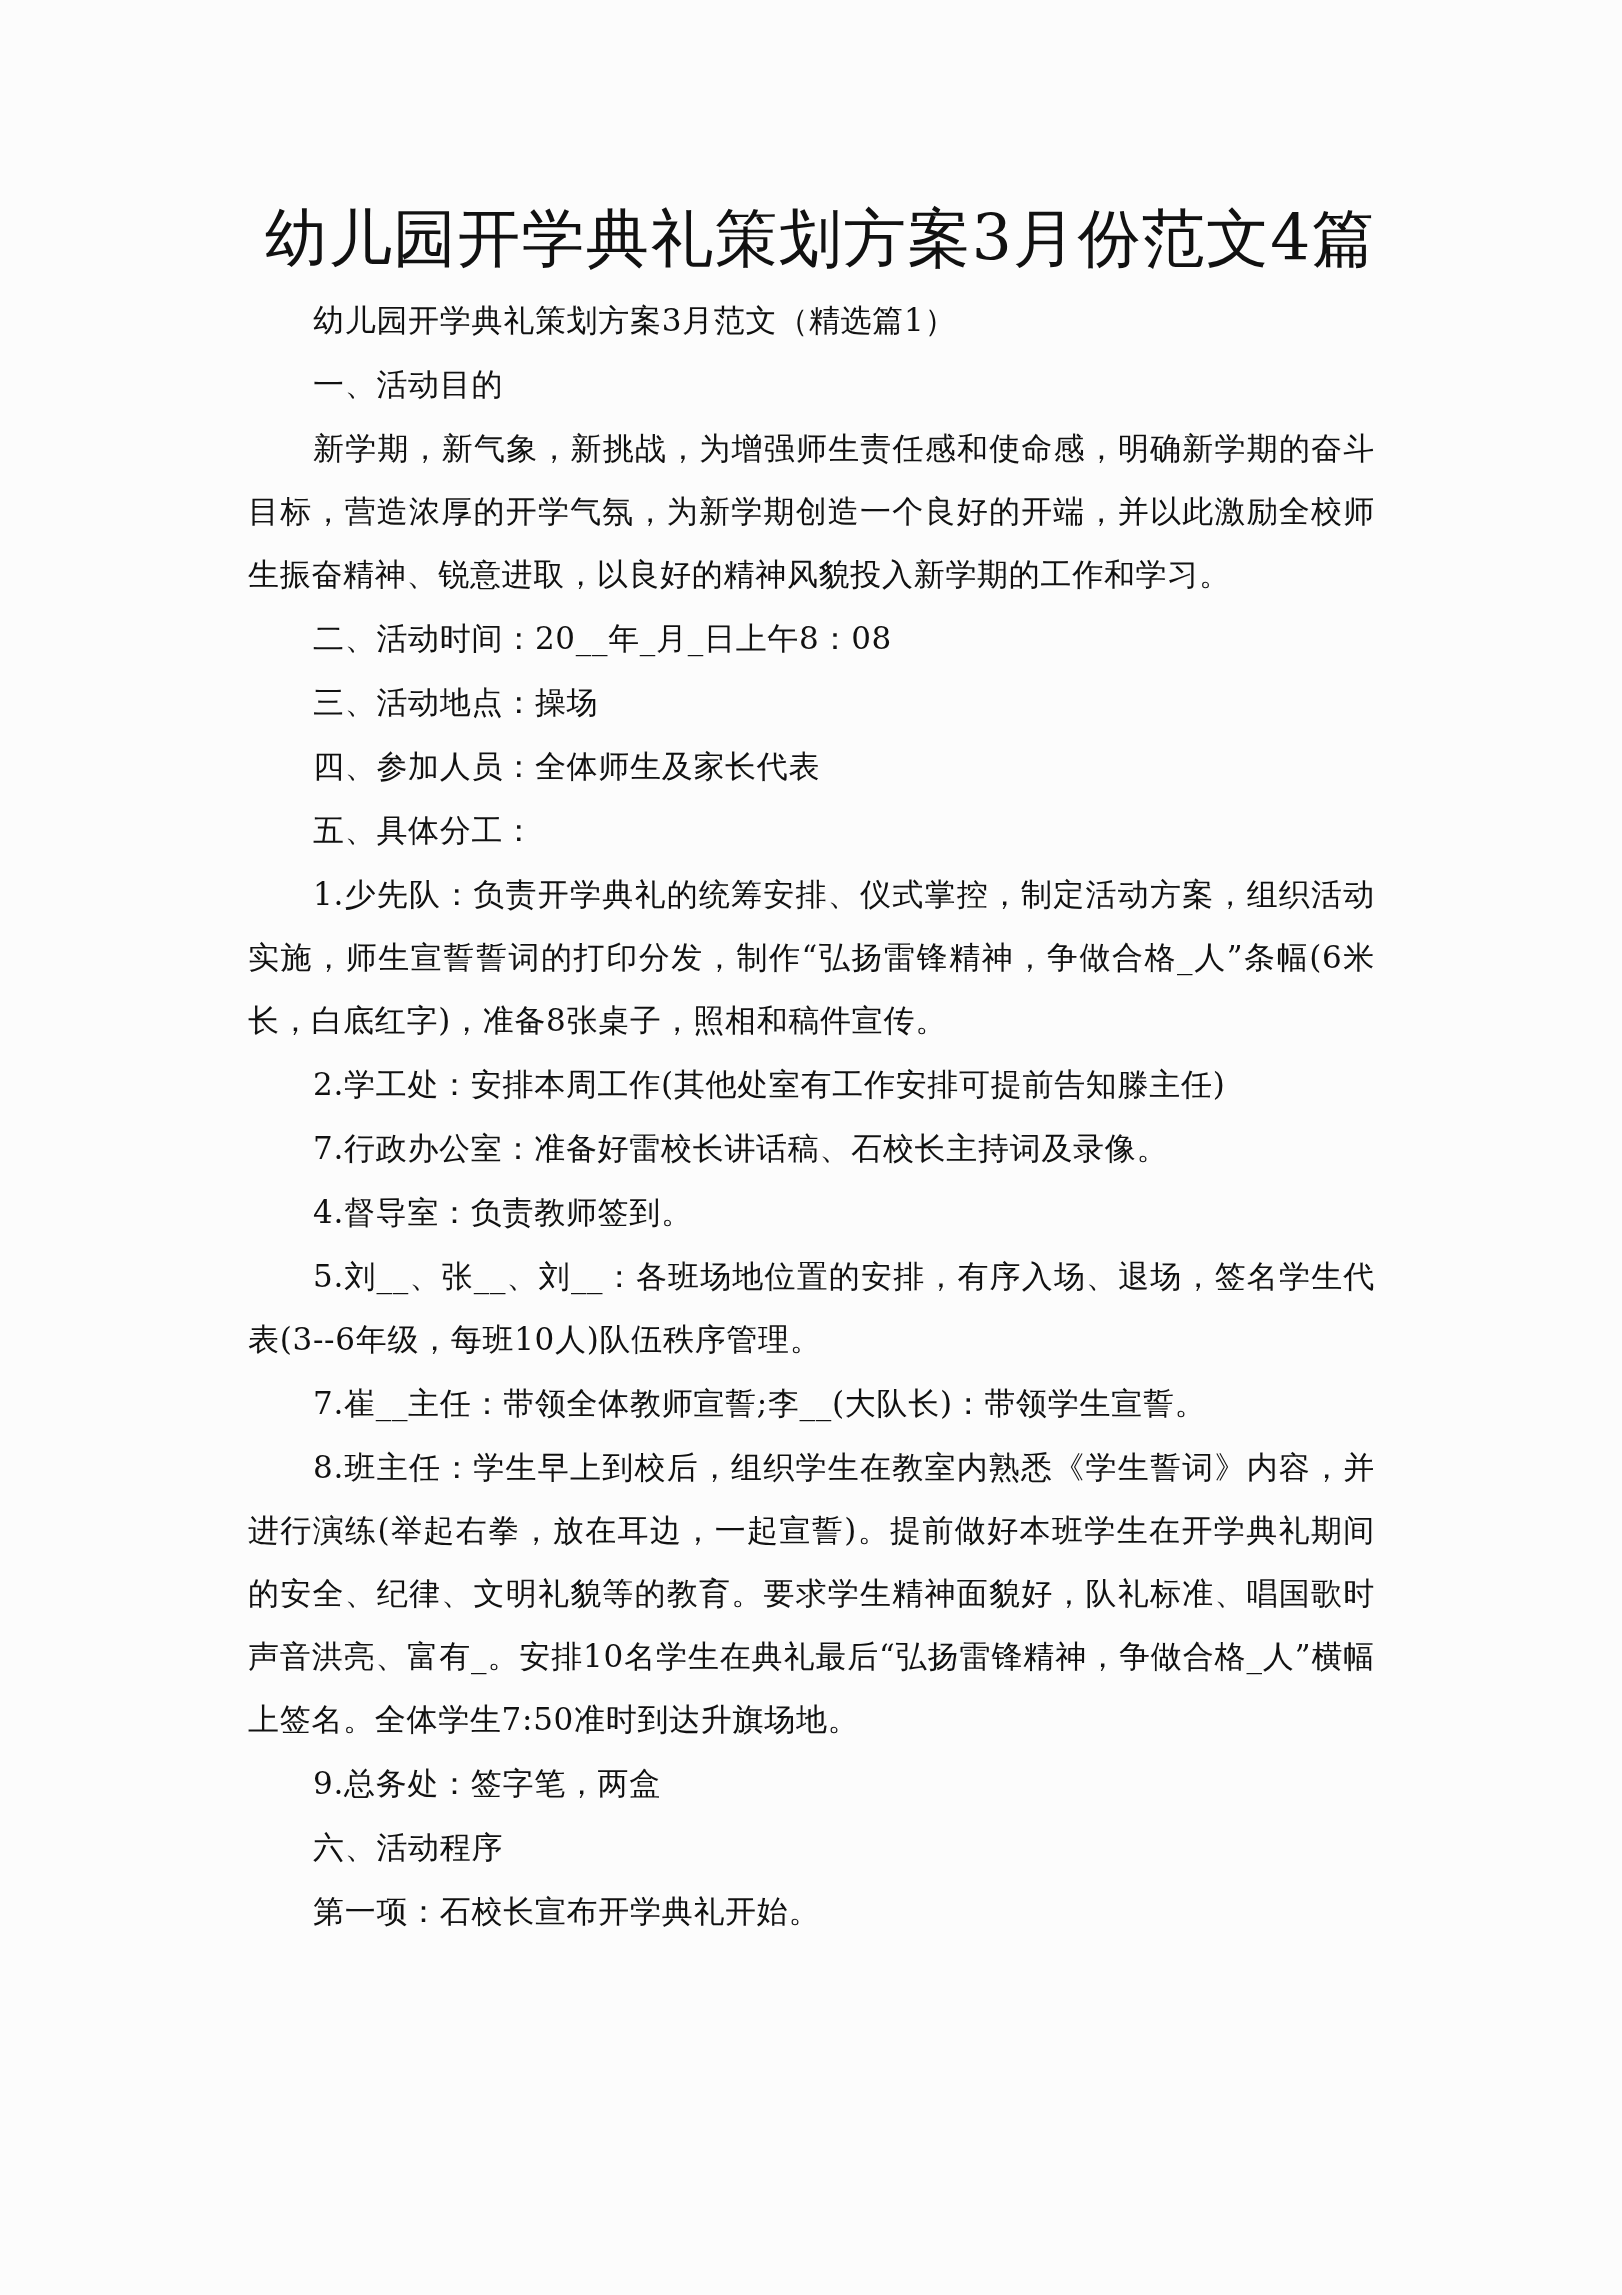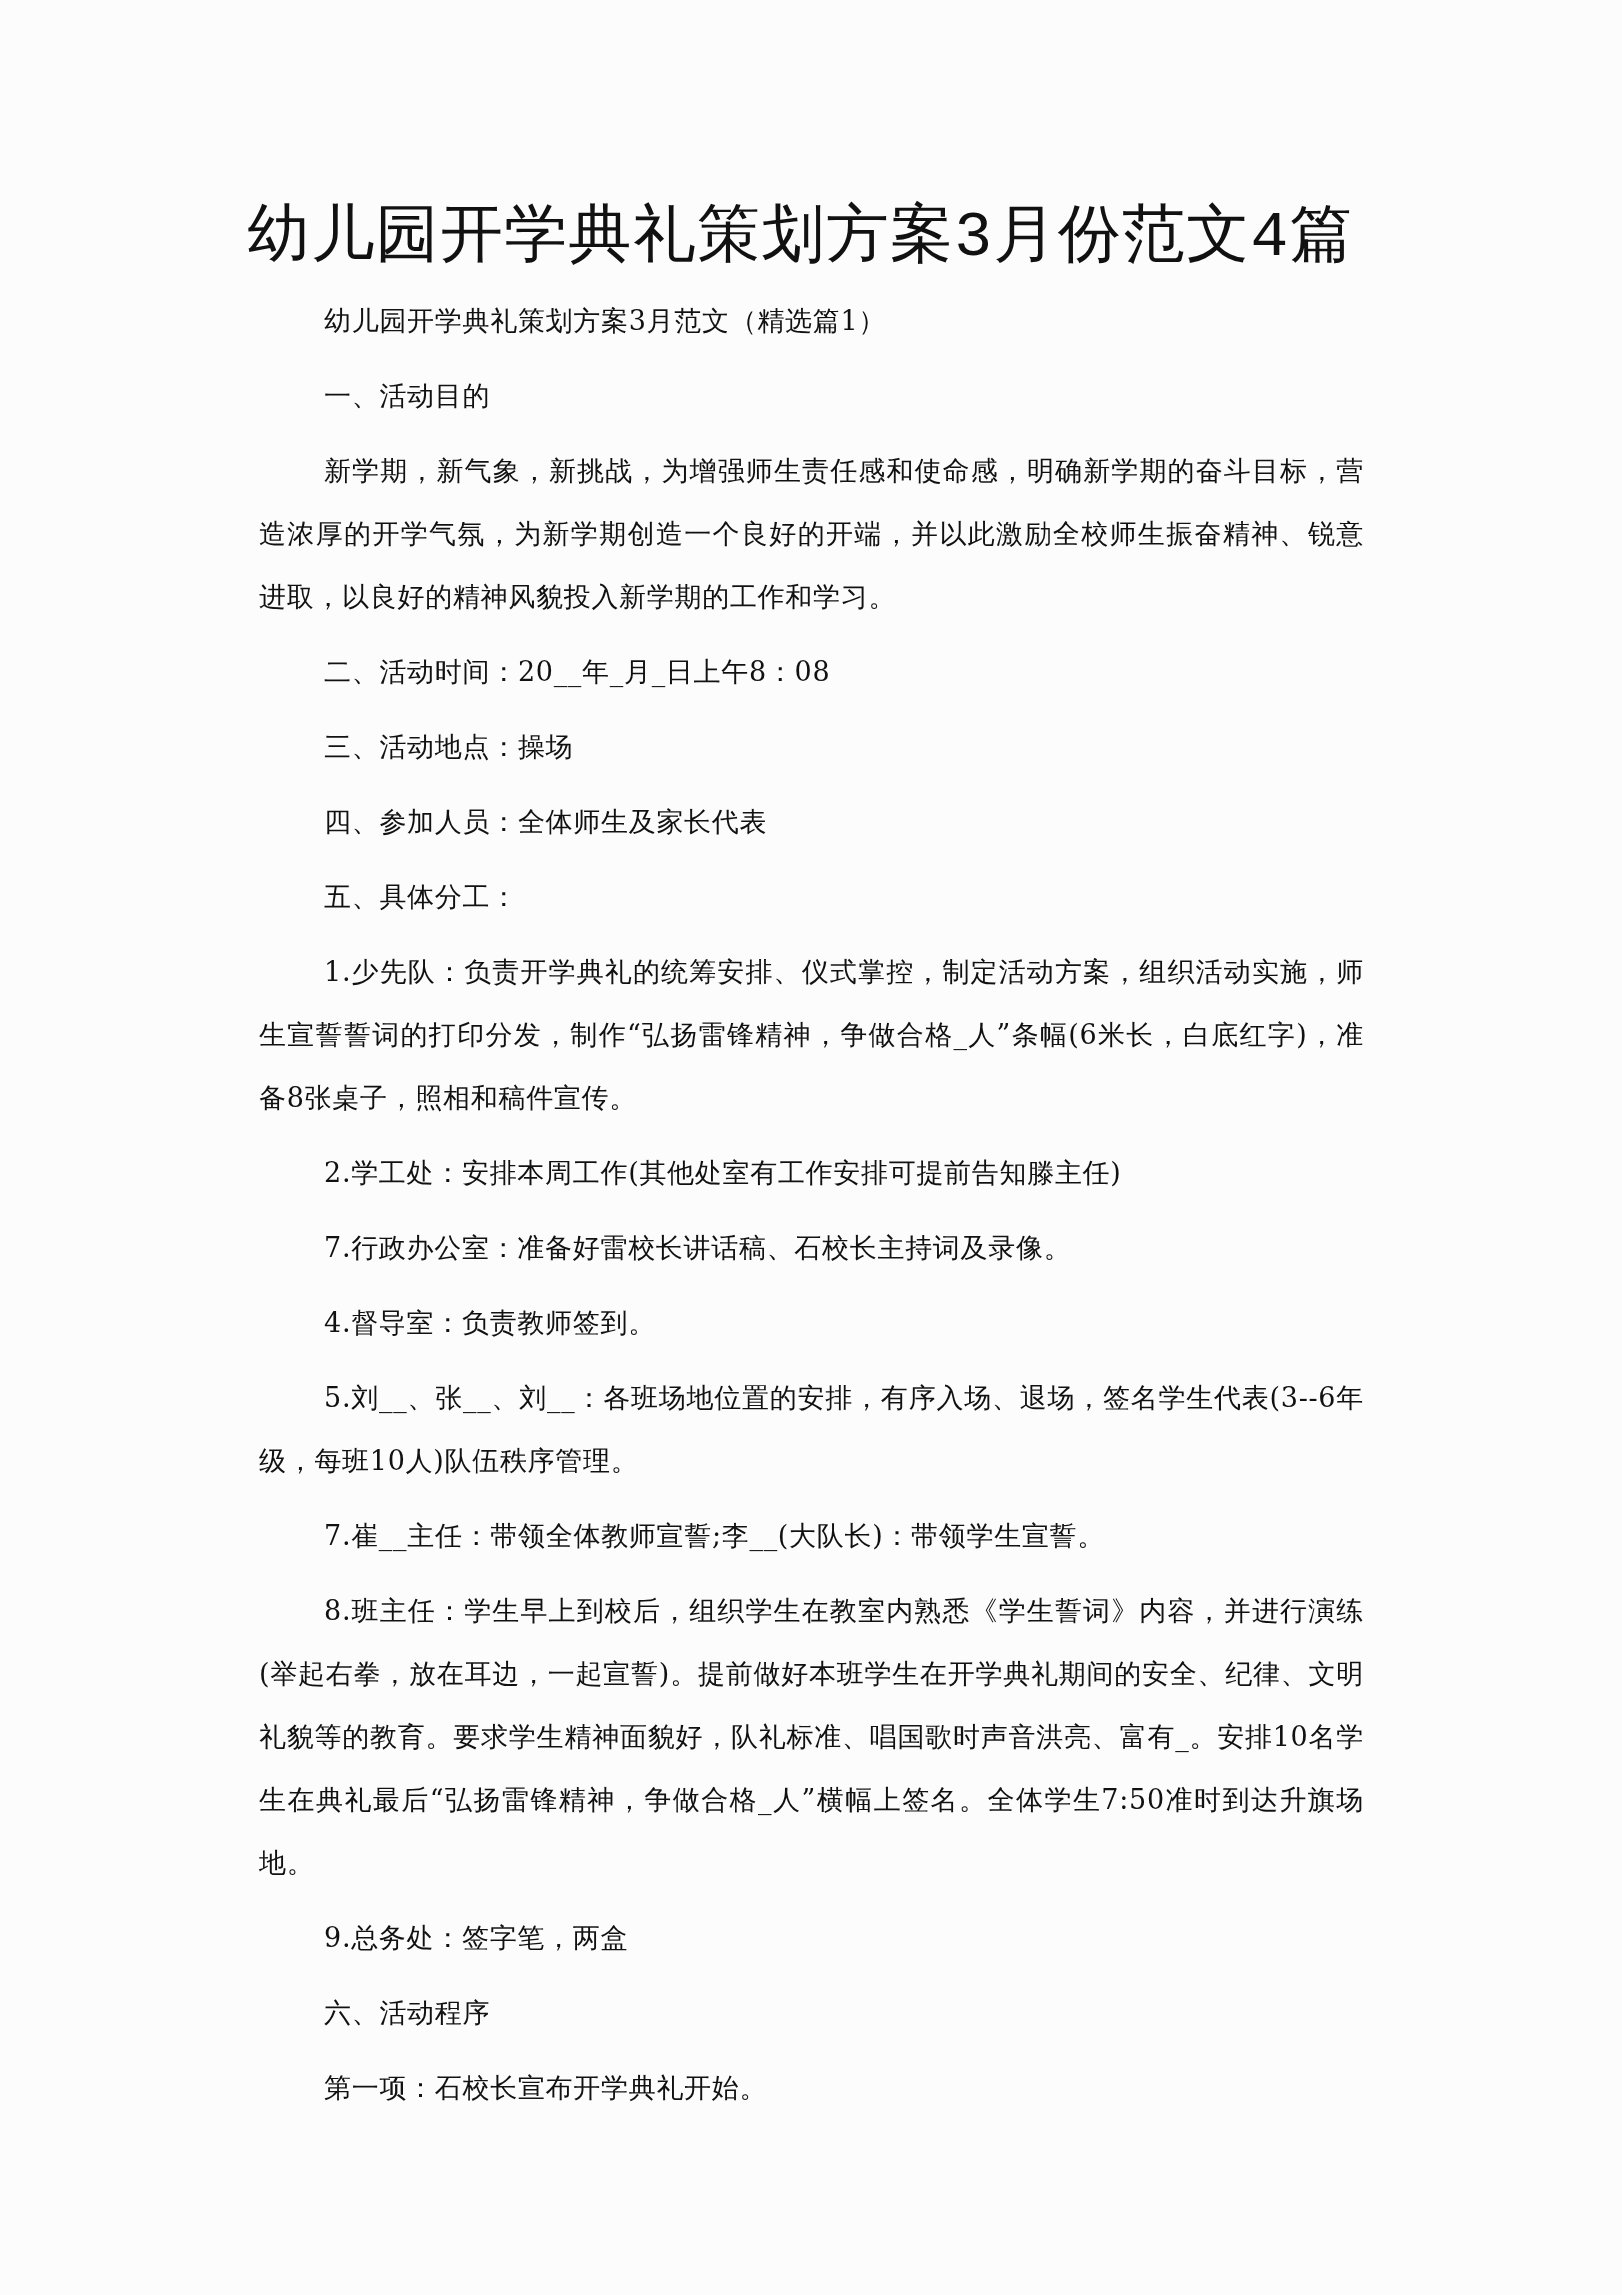--- a/index.html
+++ b/index.html
@@ -15,35 +15,34 @@
       color: #111111;
       font-family: "DejaVu Serif", "Liberation Serif", serif;
     }
     .page {
       position: absolute;
       left: 247px;
       top: 190px;
       width: 1129px;
     }
     .doc-title {
-      text-align: left;
+      text-align: right;
       font-size: 63px;
       line-height: 98px;
       margin: 0 0 0 0;
       font-weight: normal;
       letter-spacing: 1.3px;
       white-space: nowrap;
       position: relative;
       left: 0;
-      font-family: Liberation Mono, monospace;
     }
     .para {
-      font-size: 27px;
+      font-size: 31px;
       line-height: 63px;
-      margin: 12px;
+      margin: 1px;
       text-align: justify;
       text-align-last: left;
       letter-spacing: 0.7px;
     }
     .indent {
       text-indent: 65px;
     }
     .subtitle {
       margin-top: 1.3px;
     }

